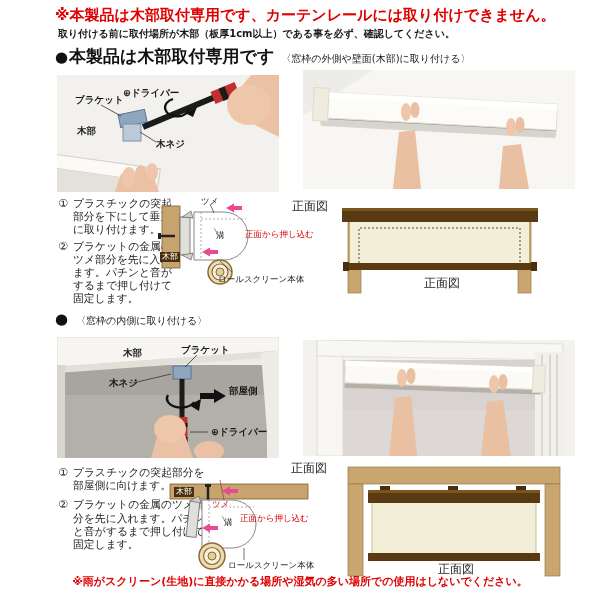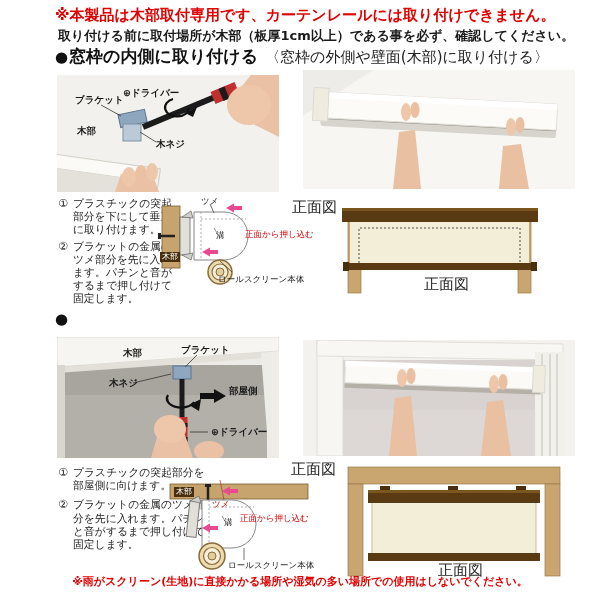--- a/index.html
+++ b/index.html
@@ -1,48 +1,48 @@
 <!DOCTYPE html>
 <html><head>
 <meta charset="utf-8">
 <style>
   html,body{margin:0;padding:0;background:#fff;}
   .page{position:relative;width:600px;height:600px;background:#ffffff;overflow:hidden;
         font-family:"DejaVu Sans","Liberation Sans",sans-serif;color:#222;}
   .top-warning{position:absolute;left:55px;top:6px;font-size:15px;font-weight:bold;color:#e00000;letter-spacing:0px;white-space:nowrap;}
-  .top-note{position:absolute;left:58px;top:27px;font-size:13px;font-weight:bold;color:#1a1a1a;white-space:nowrap;}
+  .top-note{position:absolute;left:58px;top:27px;font-size:10px;font-weight:bold;color:#1a1a1a;white-space:nowrap;}
   .bottom-warning{position:absolute;left:0;right:0;top:574px;text-align:center;font-size:11px;font-weight:bold;color:#e00000;white-space:nowrap;}
   .sec-header{position:absolute;left:55px;display:flex;align-items:baseline;white-space:nowrap;}
   .bullet{font-size:15px;color:#111;margin-right:1px;}
   .sec-title{font-size:17px;font-weight:bold;color:#111;}
-  .sec-sub{font-size:15px;color:#222;margin-left:7px;}
+  .sec-sub{font-size:10px;color:#222;margin-left:7px;}
   .photo{position:absolute;overflow:hidden;}
   .plabel{position:absolute;font-size:9.5px;font-weight:600;color:#1a1a1a;white-space:nowrap;line-height:1;}
   .steps{position:absolute;}
   .step{display:flex;margin-bottom:3px;}
   .step .num{width:15px;flex:none;font-size:11px;line-height:13.2px;color:#222;}
   .step .txt{flex:1;font-size:10.8px;line-height:13.2px;color:#222;}
   .diagram{position:absolute;}
   .dlabel{position:absolute;font-size:8.5px;color:#1a1a1a;white-space:nowrap;line-height:1;font-family:Liberation Mono, monospace;}
   .dlabel.red{color:#d80000;margin-top:28px;}
   .dlabel.box{background:#4a2f0e;color:#fff;padding:1px 2px;font-size:8px;}
-  .fv-label{position:absolute;font-size:15px;color:#222;white-space:nowrap;line-height:1;}
+  .fv-label{position:absolute;font-size:12px;color:#222;white-space:nowrap;line-height:1;}
   svg{display:block;}
 </style>
 </head>
 <body>
 
 <div class="page">
 
   <div class="top-warning">※本製品は木部取付専用です、カーテンレールには取り付けできません。</div>
   <div class="top-note">取り付ける前に取付場所が木部（板厚1cm以上）である事を必ず、確認してください。</div>
 
   <div class="sec-header" style="top:45px;">
     <span class="bullet">●</span>
-    <span class="sec-title">窓枠の内側に取り付ける</span>
+    <span class="sec-title">本製品は木部取付専用です</span>
     <span class="sec-sub">〈窓枠の外側や壁面(木部)に取り付ける〉</span>
   </div>
 
   <div class="photo" style="left:57px;top:75px;width:222px;height:117px;">
     <svg width="222" height="117" viewBox="0 0 222 117">
       <rect width="222" height="117" fill="#f2f1ed"></rect>
       <g transform="rotate(8 60 100)">
         <rect x="-30" y="88" width="132" height="14" fill="#fbfaf7" stroke="#d3d0c8" stroke-width="1"></rect>
         <rect x="86" y="88" width="16" height="62" fill="#f3f1ec" stroke="#d3d0c8" stroke-width="1"></rect>
         <rect x="-30" y="102" width="116" height="44" fill="#e4e1da"></rect>
@@ -160,20 +160,21 @@
       <rect x="4" y="7" width="196" height="3" fill="#7a571f"></rect>
       <rect x="8" y="62" width="188" height="7" fill="#5a3a12"></rect>
       <rect x="5" y="61" width="6" height="9" fill="#4a2f0e"></rect>
       <rect x="193" y="61" width="6" height="9" fill="#4a2f0e"></rect>
     </svg>
     <div class="fv-label" style="left:86px;top:76px;">正面図</div>
   </div>
 
   <div class="sec-header" style="top:310px;">
     <span class="bullet">●</span>
+    <span class="sec-sub">〈窓枠の内側に取り付ける〉</span>
   </div>
 
   <div class="photo" style="left:57px;top:337px;width:222px;height:121px;">
     <svg width="222" height="121" viewBox="0 0 222 121">
       <rect width="222" height="121" fill="#edebe7"></rect>
       <rect x="8" y="28" width="202" height="93" fill="#b3b0aa"></rect>
       <rect x="8" y="28" width="202" height="30" fill="#a8a59f"></rect>
       <polygon points="0,0 222,0 222,14 0,30" fill="#f6f5f1" stroke="#d8d5ce" stroke-width="0.8"></polygon>
       <polygon points="0,30 222,14 222,20 0,36" fill="#e3e0d9"></polygon>
       <polygon points="204,16 222,14 222,121 212,121" fill="#eeece6"></polygon>

